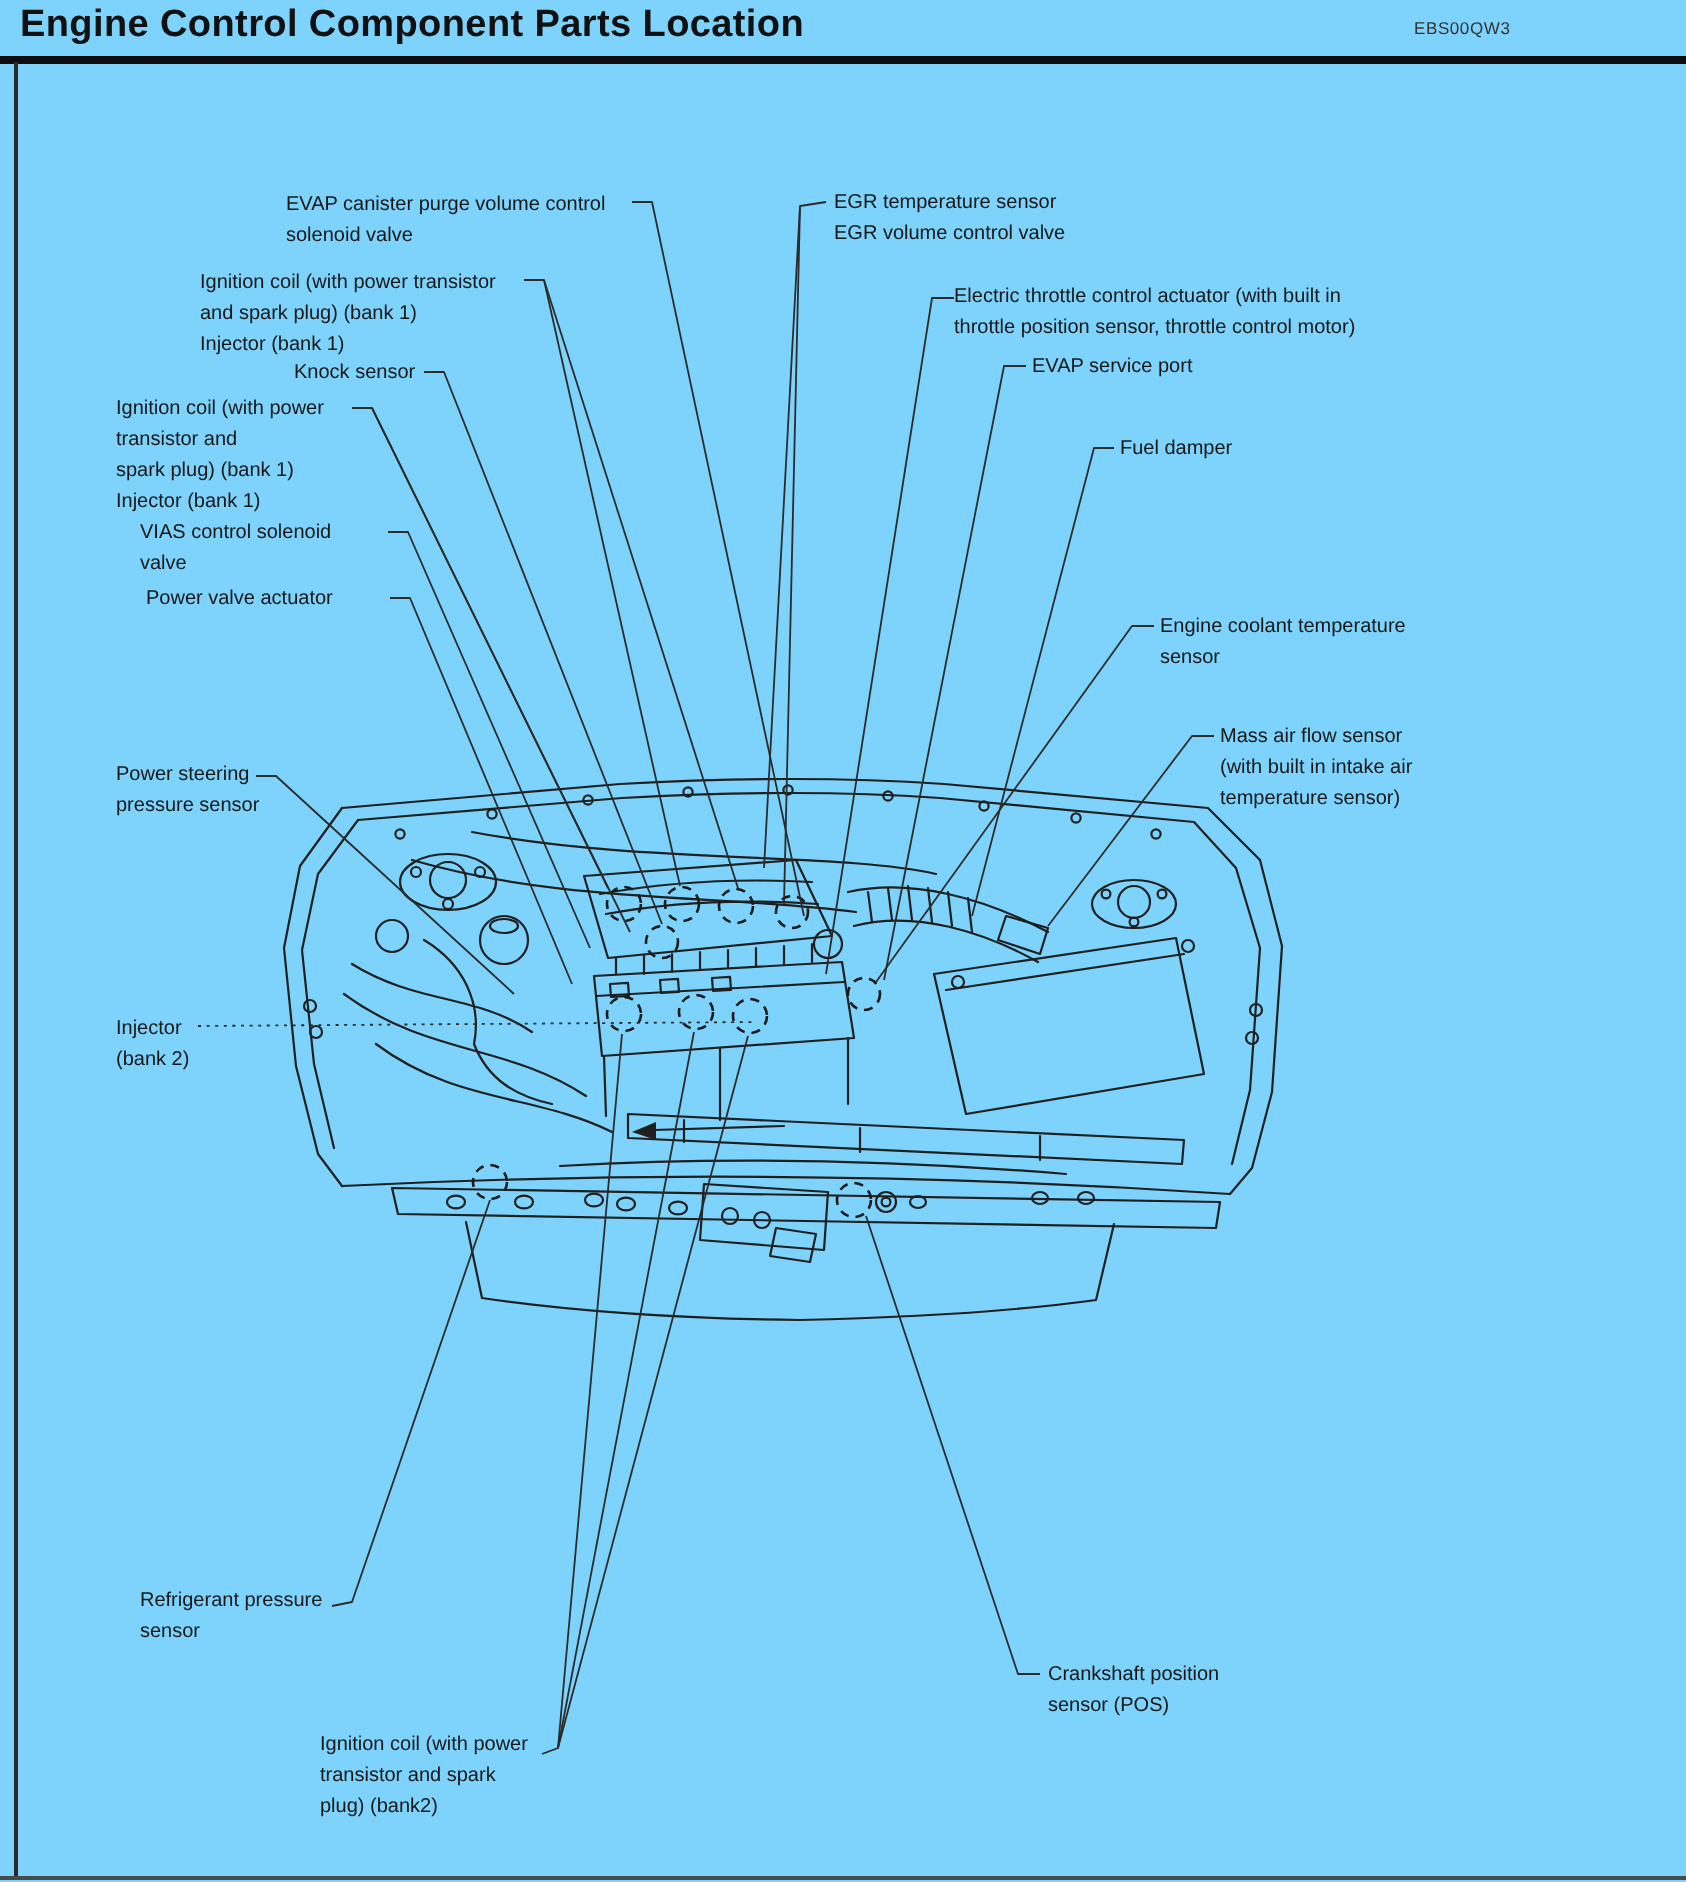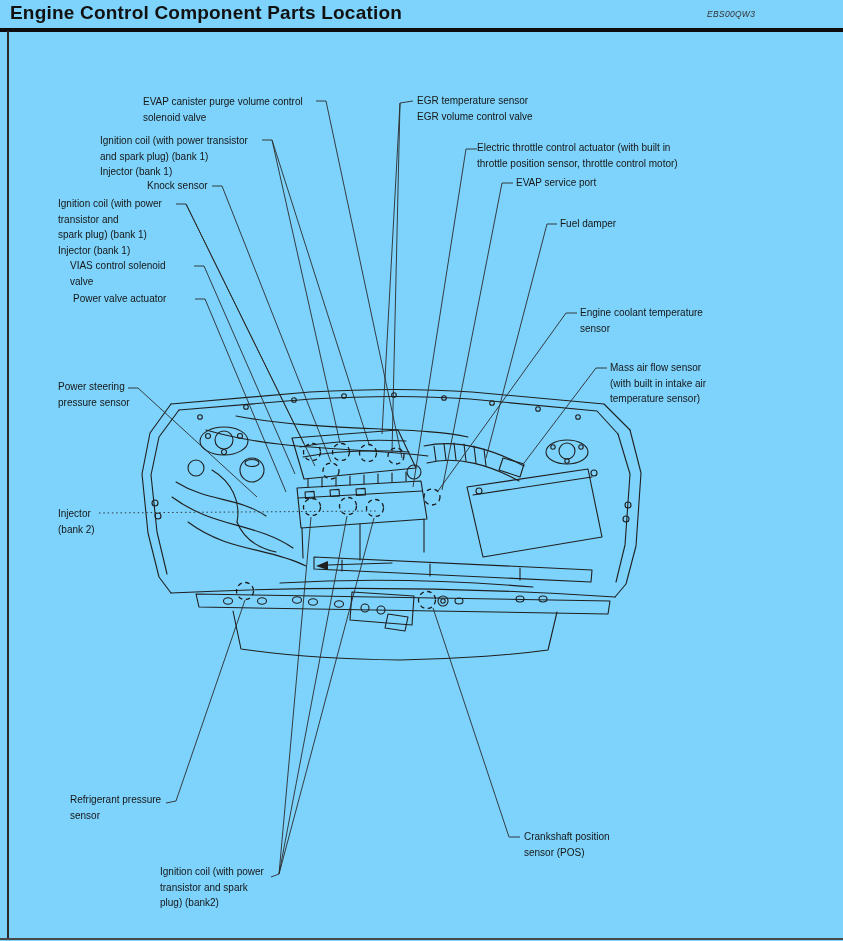--- a/index.html
+++ b/index.html
@@ -1,20 +1,20 @@
 <!DOCTYPE html>
 <html><head>
 <meta charset="utf-8">
 <style>
   html,body{margin:0;padding:0;background:#fff;}
   #page{position:relative;width:843px;height:941px;background:#7dd3fc;overflow:hidden;
         font-family:"Liberation Sans", sans-serif;padding-left:47px;}
   #page-title{position:absolute;left:10px;top:2px;font-size:19px;font-weight:bold;
         color:#111;letter-spacing:0.2px;white-space:nowrap;}
-  #doc-code{position:absolute;left:707px;top:9px;font-size:8.5px;font-style:italic;
+  #doc-code{position:absolute;left:707px;top:9px;font-size:8.5px;
         color:#333;letter-spacing:0.3px;}
   .rule-title{position:absolute;left:0;top:28px;width:843px;height:3.5px;background:#0d0d0d;}
   .rule-left{position:absolute;left:7px;top:31px;width:1.6px;height:908px;background:#2a2a2a;}
   .rule-bottom{position:absolute;left:0;top:938px;width:843px;height:1.6px;background:#4a4a4a;}
   svg{position:absolute;left:0;top:0;}
   svg text{font-family:"Liberation Sans", sans-serif;font-size:10px;fill:#161616;stroke:none;}
   .ill{stroke:#1f1f1f;fill:none;stroke-width:1.1;stroke-linejoin:round;stroke-linecap:round;}
   .lead{stroke:#2b2b2b;fill:none;stroke-width:0.9;stroke-linejoin:round;}
   .marker{stroke:#1a1a1a;fill:none;stroke-width:1.3;stroke-dasharray:4.5 3.5;}
 </style>

